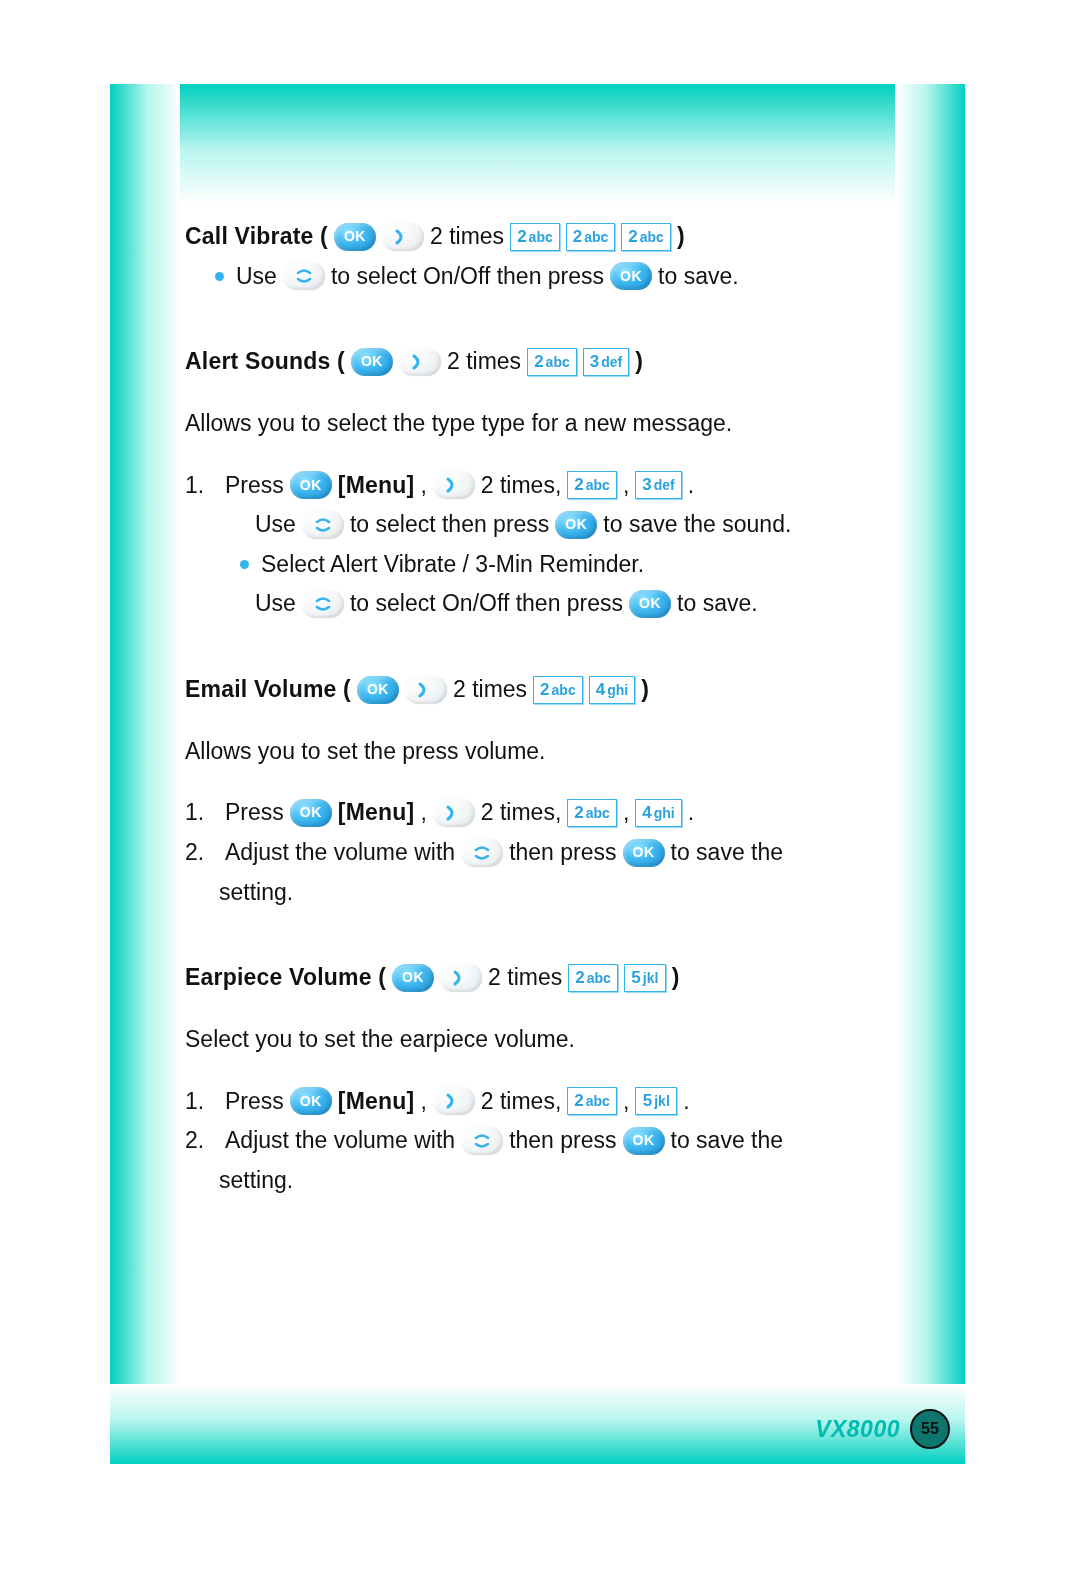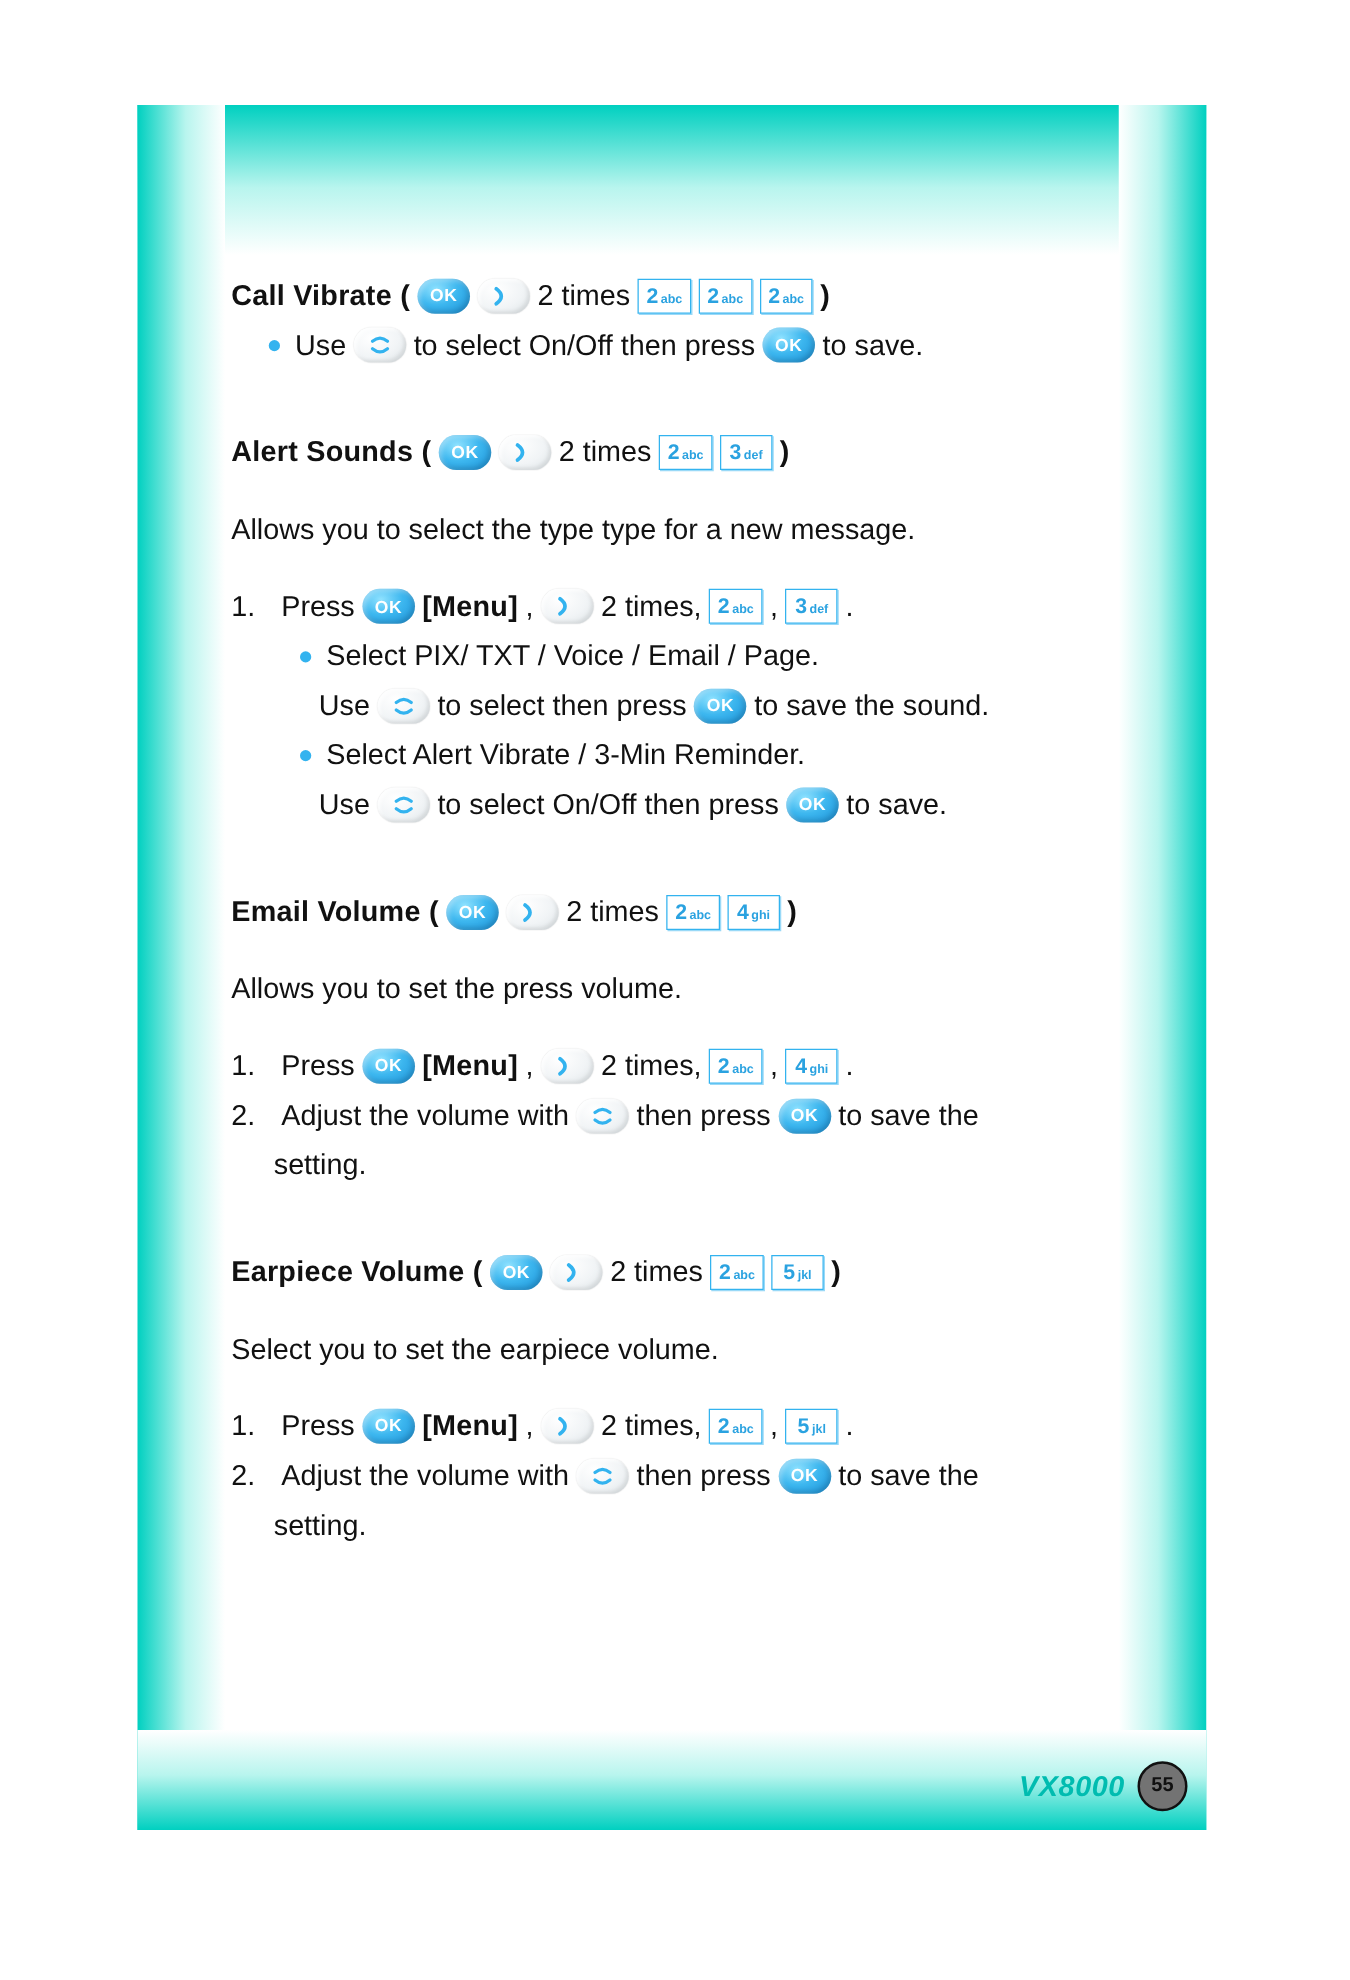--- a/index.html
+++ b/index.html
@@ -98,41 +98,41 @@
   }
   .nav-icon svg, .right-icon svg { display:block; }
   .key-icon {
     display: inline-flex; align-items: baseline; justify-content: center;
     min-width: 42px; height: 28px; padding: 0 6px;
     border: 1.5px solid #33b3ef; background: #fff;
     font-weight: 700; color: #2aa2e0;
     font-size: 17px;
     box-shadow: 1px 1px 0 rgba(51,179,239,0.5);
   }
-  .key-icon .sub { font-size: 10px; font-weight: 700; margin-left: 2px; }
+  .key-icon .sub { font-size: 14px; font-weight: 700; margin-left: 2px; }
 
   
   .footer {
     position: absolute;
     right: 130px;
     bottom: 135px;
     display: flex;
     align-items: center;
     gap: 10px;
     z-index: 3;
   }
   .model {
     font-style: italic; font-weight: 800;
     color: #00bcb0; font-size: 23px; letter-spacing: 0.5px; margin-left: 44px;
   }
   .pgnum {
     width: 40px; height: 40px; border: 2.5px solid #111; border-radius: 50%;
     display: flex; align-items: center; justify-content: center;
     font-weight: 800; font-size: 16px; color: #111;
-    background: #737373;
+    background: #0f766e;
   }
 </style>
 </head>
 <body>
 
 <div class="page">
   <div class="band-top"></div>
   <div class="band-left"></div>
   <div class="band-right"></div>
   <div class="band-bottom"></div>
@@ -218,24 +218,20 @@
           <span>2</span>
           <span class="sub">abc</span>
         </span>
       <span>,</span>
       <span class="key-icon">
           <span>3</span>
           <span class="sub">def</span>
         </span>
       <span>.</span>
     </div>
-    <div class="row indent2">
-      <span class="bullet"></span>
-      <span>Select PIX/ TXT / Voice / Email / Page.</span>
-    </div>
     <div class="row indent2" style="margin-left:70px;">
       <span>Use</span>
       <span class="nav-icon">
         <svg width="22" height="18" viewBox="0 0 22 18">
             <path d="M5 6 Q11 1 17 6" fill="none" stroke="#33b3ef" stroke-width="2.5" stroke-linecap="round"></path>
             <path d="M5 12 Q11 17 17 12" fill="none" stroke="#33b3ef" stroke-width="2.5" stroke-linecap="round"></path>
           </svg>
       </span>
       <span>to select then press</span>
       <span class="ok-icon"></span>

